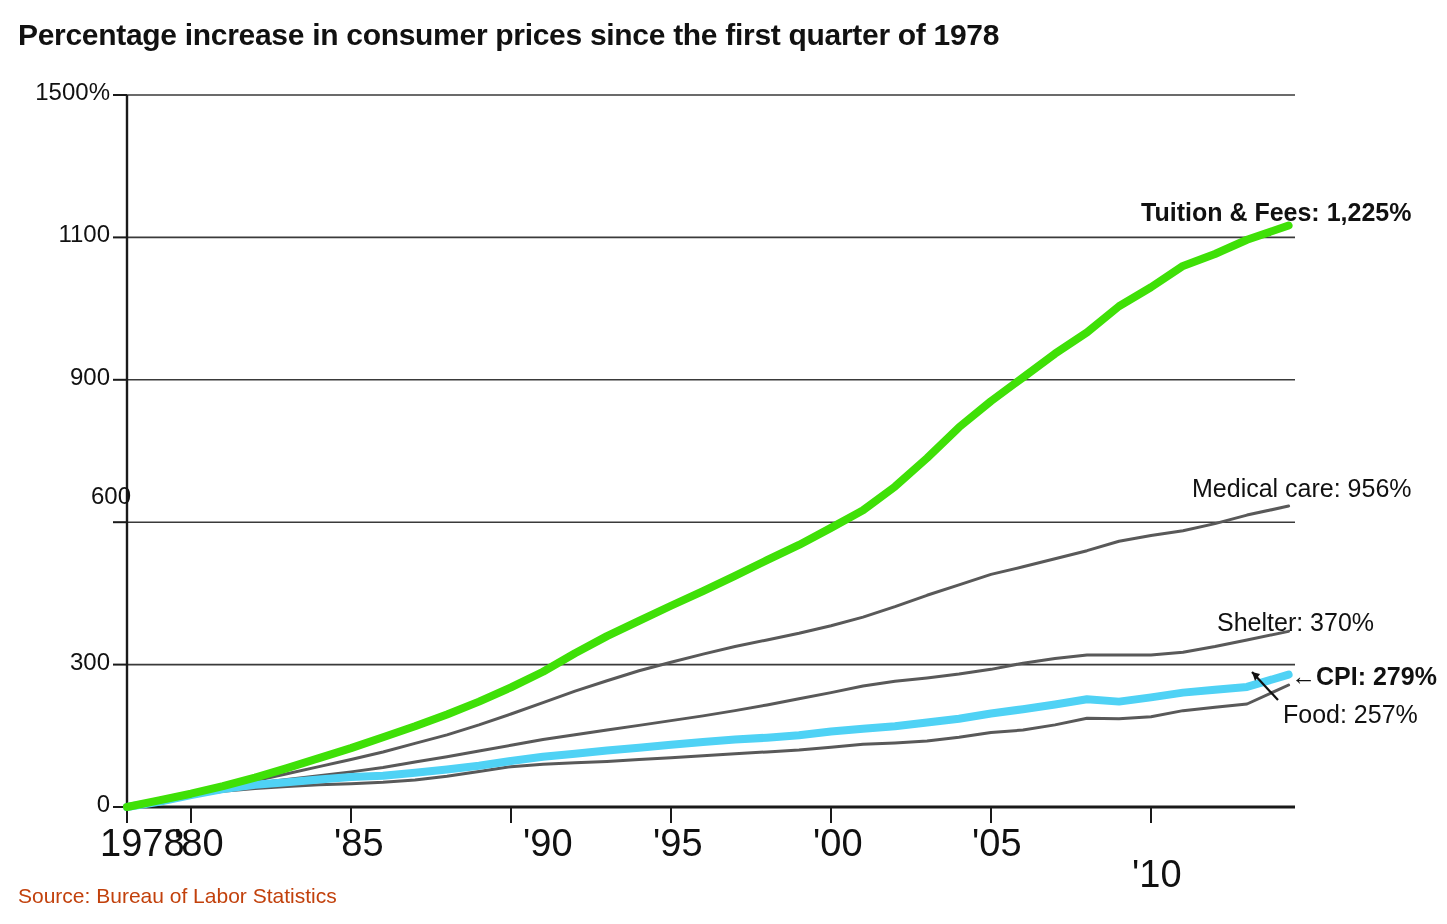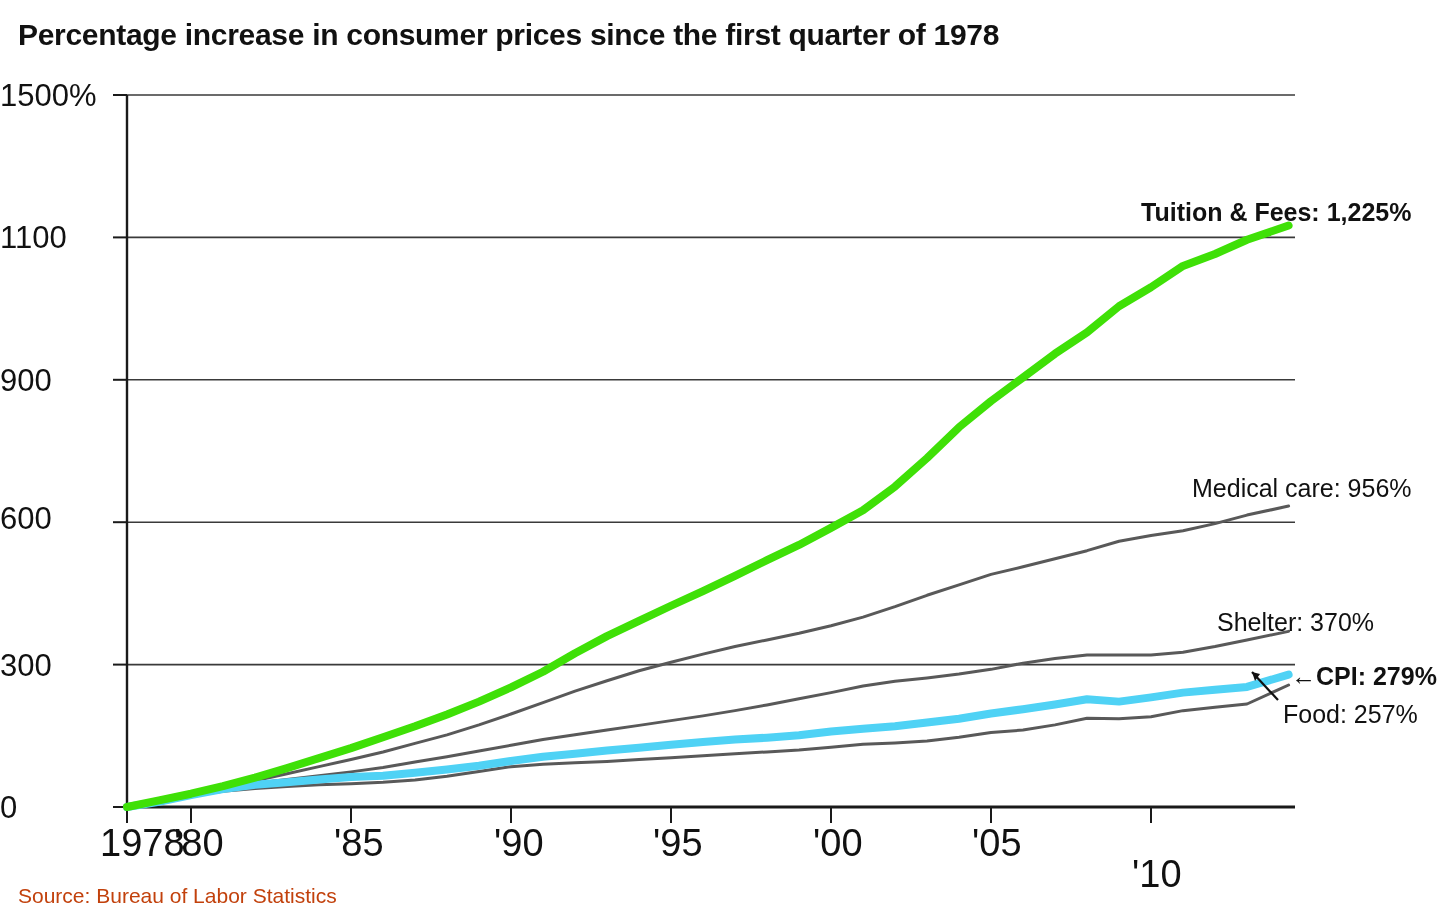--- a/index.html
+++ b/index.html
@@ -8,22 +8,22 @@
 
   #chart-title{
     position:absolute;left:18px;top:18px;
     font-size:30px;font-weight:700;letter-spacing:-0.3px;
     color:#111111;white-space:nowrap;
   }
 
   #plot-svg{position:absolute;left:0;top:0;width:1447px;height:924px;}
 
   .ylabel{
-    position:absolute;
-    font-size:31px;font-weight:400;color:#111;
+    position:absolute;text-align:right;
+    font-size:24px;font-weight:400;color:#111;
     width:110px;white-space:nowrap;
   }
   .xlabel{
     position:absolute;
     font-size:38px;font-weight:400;color:#111;
     white-space:nowrap;
   }
 
   .series-label{
     position:absolute;font-size:25px;color:#111;white-space:nowrap;
@@ -69,28 +69,28 @@
       <path d="M127.00 807.00 L159.00 801.78 L191.00 796.08 L223.00 791.34 L255.00 788.49 L287.00 786.59 L319.00 784.69 L351.00 783.74 L383.00 782.32 L415.00 779.94 L447.00 776.15 L479.00 771.40 L511.00 766.65 L543.00 764.28 L575.00 762.86 L607.00 761.43 L639.00 759.53 L671.00 757.63 L703.00 755.74 L735.00 753.84 L767.00 751.94 L799.00 750.04 L831.00 747.19 L863.00 744.34 L895.00 742.92 L927.00 741.02 L959.00 737.22 L991.00 732.48 L1023.00 730.10 L1055.00 724.88 L1087.00 718.24 L1119.00 718.71 L1151.00 716.81 L1183.00 710.64 L1215.00 707.32 L1247.00 704.00 L1288.60 685.01" fill="none" stroke="#595959" stroke-width="3" stroke-linejoin="round" stroke-linecap="round"></path>
       <path d="M127.00 807.00 L159.00 801.78 L191.00 795.13 L223.00 788.96 L255.00 784.69 L287.00 782.32 L319.00 779.47 L351.00 777.10 L383.00 775.67 L415.00 772.82 L447.00 769.50 L479.00 765.70 L511.00 760.96 L543.00 756.69 L575.00 753.84 L607.00 750.51 L639.00 747.67 L671.00 744.82 L703.00 741.97 L735.00 739.60 L767.00 737.70 L799.00 735.33 L831.00 731.53 L863.00 728.68 L895.00 726.31 L927.00 722.51 L959.00 718.71 L991.00 713.49 L1023.00 709.22 L1055.00 704.47 L1087.00 699.25 L1119.00 701.62 L1151.00 697.35 L1183.00 692.61 L1215.00 689.76 L1247.00 686.91 L1288.60 674.57" fill="none" stroke="#4FD2F5" stroke-width="8" stroke-linejoin="round" stroke-linecap="round"></path>
       <path d="M127.00 807.00 L159.00 800.35 L191.00 793.71 L223.00 786.11 L255.00 777.57 L287.00 768.08 L319.00 758.11 L351.00 748.14 L383.00 737.22 L415.00 726.31 L447.00 714.44 L479.00 701.62 L511.00 687.38 L543.00 671.72 L575.00 653.21 L607.00 636.12 L639.00 620.93 L671.00 605.74 L703.00 591.03 L735.00 575.84 L767.00 560.17 L799.00 544.98 L831.00 527.90 L863.00 510.33 L895.00 486.60 L927.00 458.12 L959.00 427.27 L991.00 401.16 L1023.00 377.43 L1055.00 353.69 L1087.00 332.33 L1119.00 306.23 L1151.00 287.24 L1183.00 265.88 L1215.00 254.01 L1247.00 239.77 L1288.60 225.53" fill="none" stroke="#3FE007" stroke-width="8" stroke-linejoin="round" stroke-linecap="round"></path>
       <path d="M1278 700 L1252 672" stroke="#111" stroke-width="2.2" fill="none"></path>
       <path d="M1252 672 L1260 674 L1255 681 Z" fill="#111"></path>
     </svg>
 
   <div class="ylabel" style="left:0px;top:78px;">1500%</div>
   <div class="ylabel" style="left:0px;top:220px;">1100</div>
   <div class="ylabel" style="left:0px;top:363px;">900</div>
-  <div class="ylabel" style="left:0px;top:501px;">600</div>
+  <div class="ylabel" style="left:0px;top:482px;padding-left:21px;">600</div>
   <div class="ylabel" style="left:0px;top:648px;">300</div>
   <div class="ylabel" style="left:0px;top:790px;">0</div>
 
   <div class="xlabel" style="left:100px;top:822px;">1978</div>
   <div class="xlabel" style="left:174px;top:822px;">'80</div>
   <div class="xlabel" style="left:334px;top:822px;">'85</div>
-  <div class="xlabel" style="left:494px;top:822px;">'90</div>
+  <div class="xlabel" style="left:523px;top:822px;">'90</div>
   <div class="xlabel" style="left:653px;top:822px;">'95</div>
   <div class="xlabel" style="left:813px;top:822px;">'00</div>
   <div class="xlabel" style="left:972px;top:822px;">'05</div>
   <div class="xlabel" style="left:1132px;top:822px;margin-top:31px;">'10</div>
 
   <div class="series-label bold" style="left:1141px;top:198px;">Tuition &amp; Fees: 1,225%</div>
   <div class="series-label" style="left:1192px;top:474px;">Medical care: 956%</div>
   <div class="series-label" style="left:1217px;top:608px;">Shelter: 370%</div>
   <div class="series-label bold" style="left:1291px;top:662px;"><span>←</span><span>CPI: 279%</span></div>
   <div class="series-label" style="left:1283px;top:700px;">Food: 257%</div>

